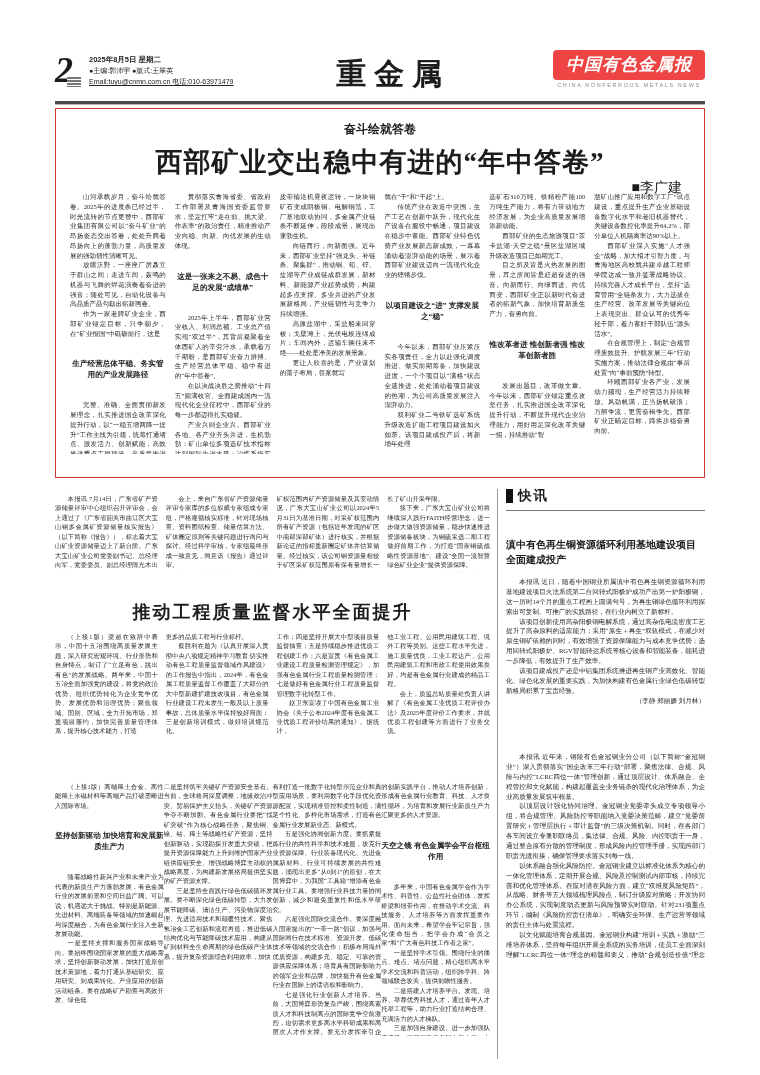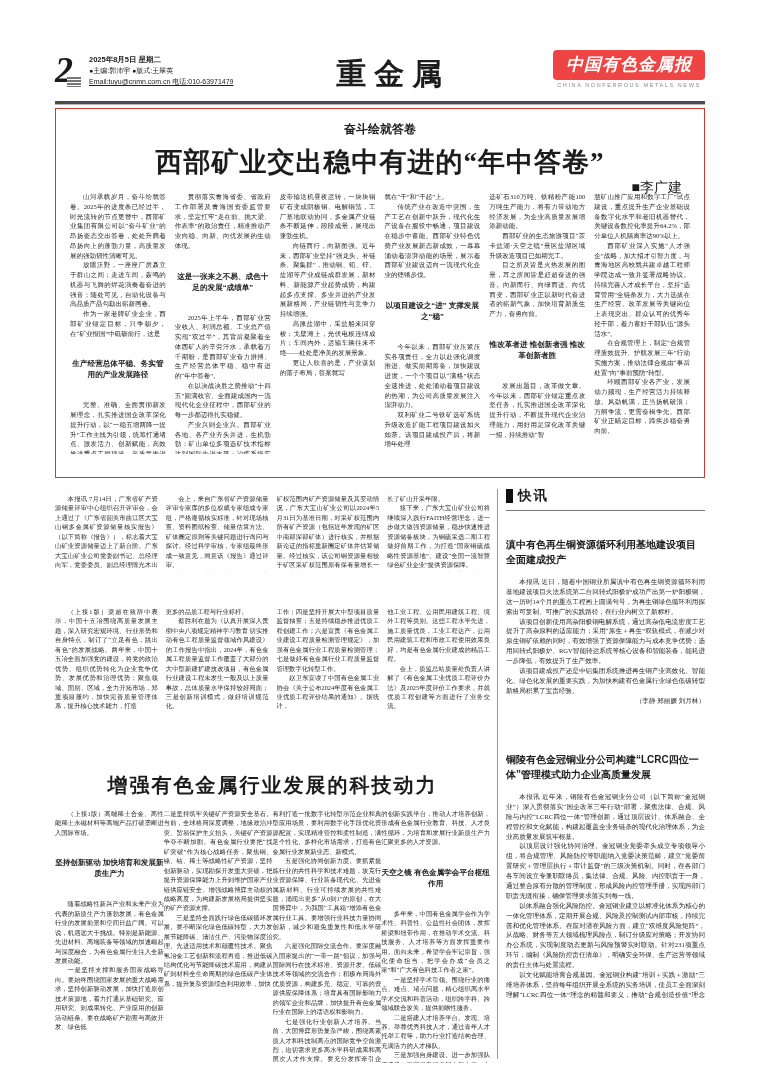--- a/index.html
+++ b/index.html
@@ -149,41 +149,41 @@
         </div>
       <div class="col small-col">
           <p class="news-p noindent">长了矿山开采年限。</p>
           <p class="news-p">接下来，广东大宝山矿业公司将继续深入践行FAITH经营理念，进一步做大做强资源储量，稳步快速推进资源储备板块，为铜硫采选二期工程做好前期工作，为打造“国家铜硫战略性资源基地”、建设“全国一流智慧绿色矿业企业”提供资源保障。</p>
           <p class="news-p sig">（莫金菊 周少钢）</p>
         </div>
     </div>
   </div>
 
   <div class="art3">
+    <div class="art3-headline">推动工程质量监督水平全面提升</div>
     <div class="cols art3-cols">
       <div class="col small-col">
           <p class="news-p">（上接1版）梁超在致辞中表示，中国十五冶围绕高质量发展主题，深入研究宏观环境、行业形势和自身特点，制订了“立足有色，跳出有色”的发展战略。两年来，中国十五冶全面加强党的建设，将党的政治优势、组织优势转化为企业竞争优势、发展优势和治理优势；聚焦领域、国别、区域，全力开拓市场，郑重项目履约，加快完善质量管理体系，提升核心技术能力，打造</p>
         </div>
       <div class="col small-col">
           <p class="news-p noindent">更多的品质工程与行业标杆。</p>
           <p class="news-p">蔡胜利在题为《认真开展深入贯彻中央八项规定精神学习教育 切实推动有色工程质量监督领域作风建设》的工作报告中指出，2024年，有色金属工程质量监督工作覆盖了大部分的大中型新建扩建技改项目，有色金属行业建设工程未发生一般及以上质量事故，总体质量水平保持较好局面；三是创新培训模式，做好培训规范化。</p>
         </div>
       <div class="col small-col">
           <p class="news-p noindent">工作；四是坚持开展大中型项目质量监督抽查；五是持续稳步推进优质工程创建工作；六是宣贯《有色金属工业建设工程质量检测管理规定》，加强有色金属行业工程质量检测管理；七是做好有色金属行业工程质量监督管理数字化转型工作。</p>
           <p class="news-p">赵卫东宣读了中国有色金属工业协会《关于公布2024年度有色金属工业优质工程评价结果的通知》。据统计，</p>
         </div>
       <div class="col small-col">
           <p class="news-p noindent">他工业工程、公用民用建筑工程、境外工程等类别。这些工程水平先进，施工质量优良，工业工程达产，公用民用建筑工程和市政工程使用效果良好，均是有色金属行业建成的精品工程。</p>
           <p class="news-p">会上，质监总站质量处负责人讲解了《有色金属工业优质工程评价办法》及2025年度评价工作要求，并就优质工程创建等方面进行了业务交流。</p>
         </div>
     </div>
   </div>
 
   <div class="art4">
-    <div class="art4-headline">增强有色金属行业发展的科技动力</div>
     <div class="cols art4-cols">
       <div class="col small-col">
           <p class="news-p">（上接1版）高端稀土合金、高性能稀土永磁材料等高端产品打破垄断进入国际市场。</p>
           <div class="subhead">坚持创新驱动 加快培育和发展新质生产力</div>
           <p class="news-p">随着战略性新兴产业和未来产业为代表的新质生产力蓬勃发展，有色金属行业的发展前景和空间日益广阔。可以说，机遇远大于挑战。特别是新能源、先进材料、高端装备等领域的加速崛起与深度融合，为有色金属行业注入全新发展动能。</p>
           <p class="news-p">一是坚持支撑和服务国家战略导向。要始终围绕国家发展的重大战略需求，坚持创新驱动发展，加快打造原创技术策源地，着力打通从基础研究、应用研究、到成果转化、产业应用的创新活动链条。要在战略矿产勘查与高效开发、绿色低</p>
         </div>
       <div class="col small-col">
           <p class="news-p noindent">二是坚持筑牢关键矿产资源安全基石。当前，全球格局深度调整，地缘政治冲突、贸易保护主义抬头，关键矿产资源争夺不断加剧。有色金属行业要把“找矿突破”作为核心战略任务，聚焦铜、镍、钴、稀土等战略性矿产资源，坚持创新驱动，实现勘探开发重大突破，把提升资源保障能力上升到维护国家产业链供应链安全、增强战略博弈主动权的战略高度，为构建新发展格局提供坚实的矿产资源支撑。</p>
           <p class="news-p">三是坚持全面践行绿色低碳循环发展。要不断深化绿色低碳转型，大力发展节能降碳、清洁生产、污染物深度治理、先进适用技术和颠覆性技术。聚焦氢冶金工艺创新和流程再造，推进低碳结构优化与节能降碳技术应用，构建从矿到材料全生命周期的绿色低碳产业体系，提升复杂资源综合利用效率，加快</p>
@@ -214,21 +214,20 @@
     <div class="brief-article">
       <div class="brief-title">滇中有色再生铜资源循环利用基地建设项目全面建成投产</div>
       <div class="brief-body brief-body-a">
           <p class="news-p">本报讯 近日，随着中国铜业所属滇中有色再生铜资源循环利用基地建设项目火法系统第二台回转式阳极炉成功产出第一炉阳极铜，这一历时14个月的重点工程画上圆满句号，为再生铜绿色循环利用探索出可复制、可推广的实践路径，在行业内树立了新标杆。</p>
           <p class="news-p">该项目创新使用高杂阳极铜电解系统，通过高杂低电流密度工艺提升了高杂原料的适应能力；采用“原生＋再生”双轨模式，在减少对原生铜矿依赖的同时，有效增强了资源保障能力与成本竞争优势；选用回转式阳极炉、RGV智能转运系统等核心设备和智能装备，能耗进一步降低，有效提升了生产效率。</p>
           <p class="news-p">该项目建成投产还是中铝集团系统推进再生铜产业高效化、智能化、绿色化发展的重要实践，为加快构建有色金属行业绿色低碳转型新格局积累了宝贵经验。</p>
           <p class="news-p sig">（李静 郑丽媛 刘月林）</p>
         </div>
     </div>
     <div class="brief-article second">
-      <div class="brief-title">铜陵有色金冠铜业分公司构建“LCRC四位一体”管理模式助力企业高质量发展</div>
       <div class="brief-body brief-body-b">
           <p class="news-p">本报讯 近年来，铜陵有色金冠铜业分公司（以下简称“金冠铜业”）深入贯彻落实“国企改革三年行动”部署，聚焦法律、合规、风险与内控“LCRC四位一体”管理创新，通过顶层设计、体系融合、全程管控和文化赋能，构建起覆盖全业务链条的现代化治理体系，为企业高质量发展筑牢根基。</p>
           <p class="news-p">以顶层设计强化协同治理。金冠铜业党委牵头成立专项领导小组，将合规管理、风险防控等职能纳入党委决策范畴，建立“党委前置研究＋管理层执行＋审计监督”的三级决策机制。同时，在各部门各车间设立专兼职联络员，集法律、合规、风险、内控职责于一身，通过整合原有分散的管理制度，形成风险内控管理手册，实现跨部门职责无缝衔接，确保管理要求落实到每一线。</p>
           <p class="news-p">以体系融合强化风险防控。金冠铜业建立以标准化体系为核心的一体化管理体系，定期开展合规、风险及控制测试内部审核，持续完善和优化管理体系。在应对潜在风险方面，建立“双维度风险矩阵”，从战略、财务等五大领域梳理风险点，制订分级应对策略；开发协同办公系统，实现制度动态更新与风险预警实时联动。针对231项重点环节，编制《风险防控责任清单》，明确安全环保、生产运营等领域的责任主体与处置流程。</p>
           <p class="news-p">以文化赋能培育合规基因。金冠铜业构建“培训＋实践＋激励”三维培养体系，坚持每年组织开展全系统的实务培训，使员工全面深刻理解“LCRC四位一体”理念的精髓和要义，推动“合规创造价值”理念深入人心。此外，该分公司设立风险防控等奖励机制，激发全员参与热情，鼓励员工主动识别并上报风险隐患，形成全员共治的良好局面。</p>
         </div>
     </div>
   </div>
 
 </div>

